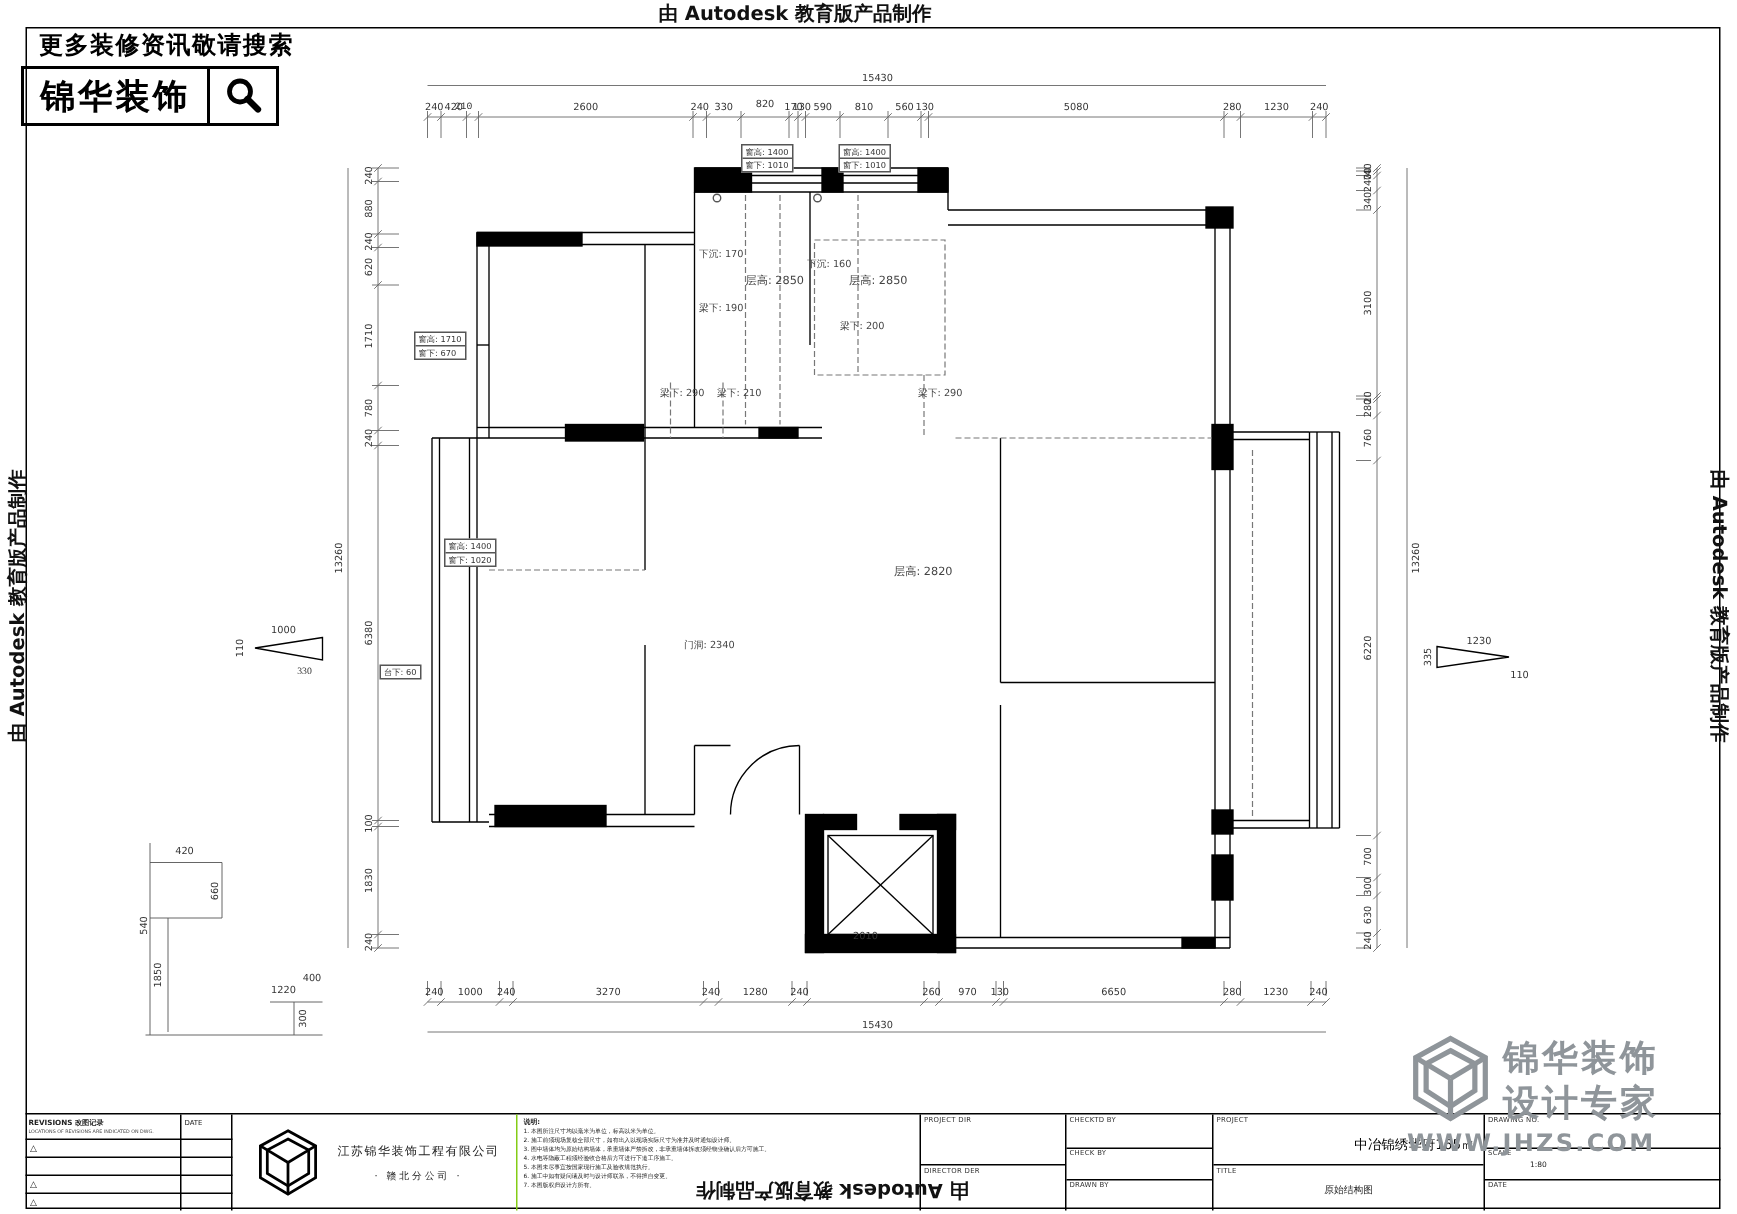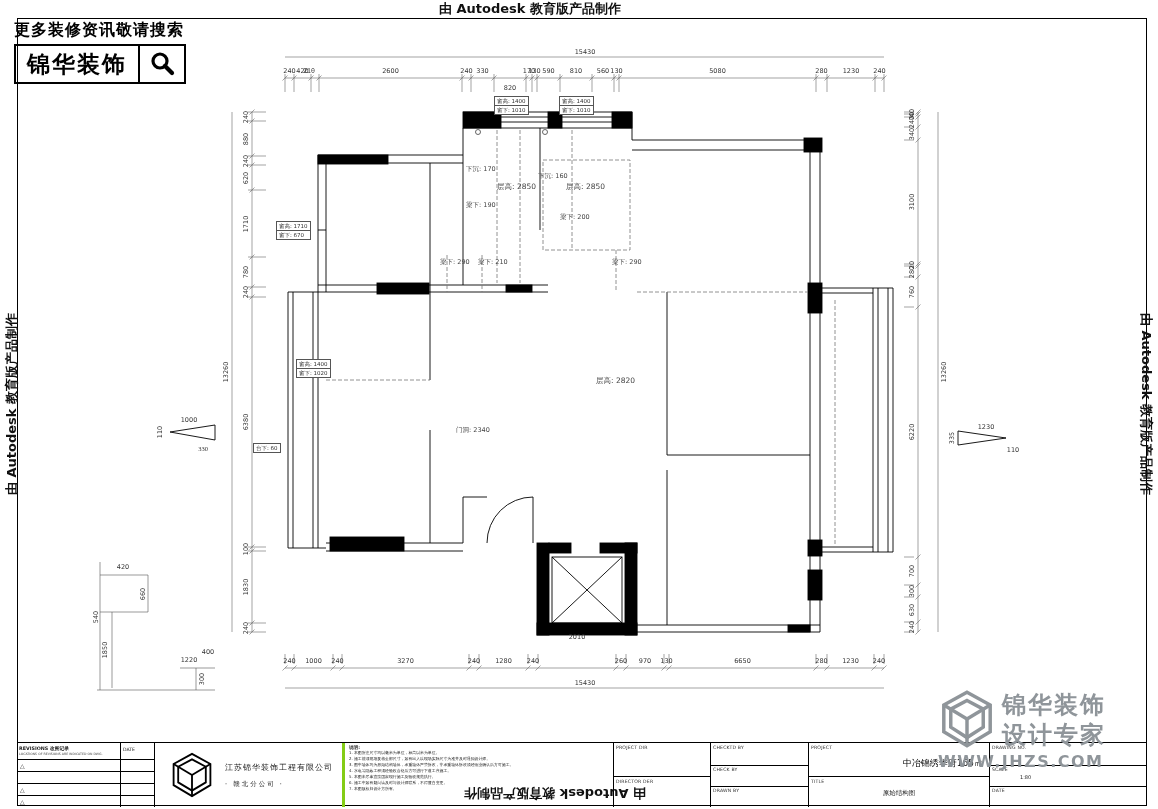--- a/index.html
+++ b/index.html
@@ -6,42 +6,42 @@
   #stage{position:relative;width:1158px;height:809px;background:#fff;overflow:hidden;
          font-family:"DejaVu Sans",sans-serif;color:#000;}
   #border-rect{position:absolute;left:17px;top:18px;width:1130px;height:788px;
                border:1.6px solid #000;box-sizing:border-box;}
   svg.plan{position:absolute;left:0;top:0;z-index:1;}
   .edge{position:absolute;font-size:13px;font-weight:700;color:#111;white-space:nowrap;z-index:2;}
   .edge.vert-l{left:-168px;top:395px;transform:rotate(-90deg);transform-origin:center;width:360px;text-align:center;}
   .edge.vert-r{left:966px;top:395px;transform:rotate(90deg);transform-origin:center;width:360px;text-align:center;}
   .edge.flip{transform:rotate(180deg);}
   #banner{position:absolute;left:14px;top:20px;z-index:3;}
-  #banner .tagline{font-size:16px;font-weight:700;letter-spacing:1px;}
+  #banner .tagline{font-size:16px;font-weight:700;letter-spacing:1px;margin-left:12px;}
   #banner .brandbox{margin-top:3px;width:168px;height:36px;border:2.5px solid #000;display:flex;align-items:stretch;}
   #banner .brand{flex:1;display:flex;align-items:center;justify-content:center;font-size:23px;font-weight:700;letter-spacing:2px;}
   #banner .mag{width:44px;border-left:2.5px solid #000;display:flex;align-items:center;justify-content:center;}
   #labels{position:absolute;left:0;top:0;width:1158px;height:809px;z-index:2;}
   .dim{position:absolute;font-size:6.5px;color:#333;white-space:nowrap;}
   .ann{position:absolute;font-size:6.5px;color:#444;white-space:nowrap;z-index:2;}
   .ann.big{font-size:7.5px;}
   .annbox{position:absolute;background:#fff;border:0.8px solid #555;font-size:5.5px;color:#333;z-index:2;}
   .annbox .r{display:flex;border-top:0.8px solid #555;}
   .annbox .r:first-child{border-top:none;}
   .annbox .r span{padding:0.5px 2px;white-space:nowrap;}
   #titleblock{position:absolute;left:17px;top:742px;width:1130px;height:64px;border-top:1.6px solid #000;
               box-sizing:border-box;z-index:2;font-size:4.5px;color:#222;}
   .tb-cell{position:absolute;box-sizing:border-box;border-right:1px solid #000;}
   .tb-label{position:absolute;left:2px;top:2px;font-size:4.6px;letter-spacing:.2px;color:#333;}
   .tb-hline{position:absolute;left:0;right:0;border-top:1px solid #000;}
   .rev-row{position:absolute;left:0;width:138px;border-top:0.8px solid #000;height:12px;}
   .rev-row .tri{position:absolute;left:3px;top:2px;font-size:6px;}
   .rev-div{position:absolute;left:103px;top:0;bottom:0;border-left:0.8px solid #000;}
-  #company{position:absolute;left:138px;top:0;width:190px;height:64px;border-right:3px solid #84cc16;
-           display:flex;align-items:center;gap:10px;padding-left:14px;box-sizing:border-box;}
+  #company{position:absolute;left:138px;top:0;width:190px;height:64px;border-right:1px solid #84cc16;
+           display:flex;align-items:center;gap:10px;padding-left:14px;box-sizing:border-box;text-align:center;}
   #company .ctext{display:flex;flex-direction:column;gap:7px;}
   #company .c1{font-size:8px;letter-spacing:1px;}
   #company .c2{font-size:6.5px;letter-spacing:2px;}
   #notes{position:absolute;left:328px;top:0;width:269px;height:64px;border-right:1px solid #000;
          padding:2px 4px;box-sizing:border-box;overflow:hidden;}
   #notes .nt{font-size:4.6px;font-weight:700;}
   #notes .nl{font-size:3.9px;line-height:1.55;color:#222;white-space:nowrap;}
   .tb-value-cn{font-size:9px;color:#000;}
   #watermark{position:absolute;left:938px;top:690px;width:218px;z-index:4;color:#8f959a;}
   #watermark .row1{display:flex;align-items:flex-start;gap:6px;}
@@ -374,39 +374,39 @@
   <div class="ann big" style="left:596px;top:376px;">层高: 2820</div>
   <div class="ann" style="left:456px;top:426px;">门洞: 2340</div>
 
   <div id="labels">
       <span class="dim" style="left: 289.5px; top: 71px; transform: translate(-50%, -50%);">240</span>
       <span class="dim" style="left: 302.5px; top: 71px; transform: translate(-50%, -50%);">420</span>
       <span class="dim" style="left: 309px; top: 71px; transform: translate(-50%, -50%); font-family: Liberation Mono, monospace;">210</span>
       <span class="dim" style="left: 390.5px; top: 71px; transform: translate(-50%, -50%);">2600</span>
       <span class="dim" style="left: 466.5px; top: 71px; transform: translate(-50%, -50%);">240</span>
       <span class="dim" style="left: 482.5px; top: 71px; transform: translate(-50%, -50%);">330</span>
-      <span class="dim" style="left: 510px; top: 88px; transform: translate(-50%, -50%);">820</span>
+      <span class="dim" style="left: 510px; top: 69px; transform: translate(-50%, -50%);">820</span>
       <span class="dim" style="left: 529px; top: 71px; transform: translate(-50%, -50%);">170</span>
       <span class="dim" style="left: 534.5px; top: 71px; transform: translate(-50%, -50%);">130</span>
       <span class="dim" style="left: 548.5px; top: 71px; transform: translate(-50%, -50%);">590</span>
       <span class="dim" style="left: 576px; top: 71px; transform: translate(-50%, -50%);">810</span>
       <span class="dim" style="left: 603px; top: 71px; transform: translate(-50%, -50%);">560</span>
       <span class="dim" style="left: 616.5px; top: 71px; transform: translate(-50%, -50%);">130</span>
       <span class="dim" style="left: 717.5px; top: 71px; transform: translate(-50%, -50%);">5080</span>
       <span class="dim" style="left: 821.5px; top: 71px; transform: translate(-50%, -50%);">280</span>
       <span class="dim" style="left: 851px; top: 71px; transform: translate(-50%, -50%);">1230</span>
       <span class="dim" style="left: 879.5px; top: 71px; transform: translate(-50%, -50%);">240</span>
       <span class="dim" style="left: 289.5px; top: 661px; transform: translate(-50%, -50%);">240</span>
       <span class="dim" style="left: 313.5px; top: 661px; transform: translate(-50%, -50%);">1000</span>
       <span class="dim" style="left: 337.5px; top: 661px; transform: translate(-50%, -50%);">240</span>
       <span class="dim" style="left: 405.5px; top: 661px; transform: translate(-50%, -50%);">3270</span>
       <span class="dim" style="left: 474px; top: 661px; transform: translate(-50%, -50%);">240</span>
       <span class="dim" style="left: 503.5px; top: 661px; transform: translate(-50%, -50%);">1280</span>
       <span class="dim" style="left: 533px; top: 661px; transform: translate(-50%, -50%);">240</span>
-      <span class="dim" style="left: 577px; top: 637px; transform: translate(-50%, -50%);">2010</span>
+      <span class="dim" style="left: 577px; top: 624px; transform: translate(-50%, -50%);">2010</span>
       <span class="dim" style="left: 621px; top: 661px; transform: translate(-50%, -50%);">260</span>
       <span class="dim" style="left: 645px; top: 661px; transform: translate(-50%, -50%);">970</span>
       <span class="dim" style="left: 666.5px; top: 661px; transform: translate(-50%, -50%);">130</span>
       <span class="dim" style="left: 742.5px; top: 661px; transform: translate(-50%, -50%);">6650</span>
       <span class="dim" style="left: 821.5px; top: 661px; transform: translate(-50%, -50%);">280</span>
       <span class="dim" style="left: 850.5px; top: 661px; transform: translate(-50%, -50%);">1230</span>
       <span class="dim" style="left: 879px; top: 661px; transform: translate(-50%, -50%);">240</span>
       <span class="dim" style="left: 246px; top: 116.5px; transform: translate(-50%, -50%) rotate(-90deg);">240</span>
       <span class="dim" style="left: 246px; top: 138.5px; transform: translate(-50%, -50%) rotate(-90deg);">880</span>
       <span class="dim" style="left: 246px; top: 160.5px; transform: translate(-50%, -50%) rotate(-90deg);">240</span>

